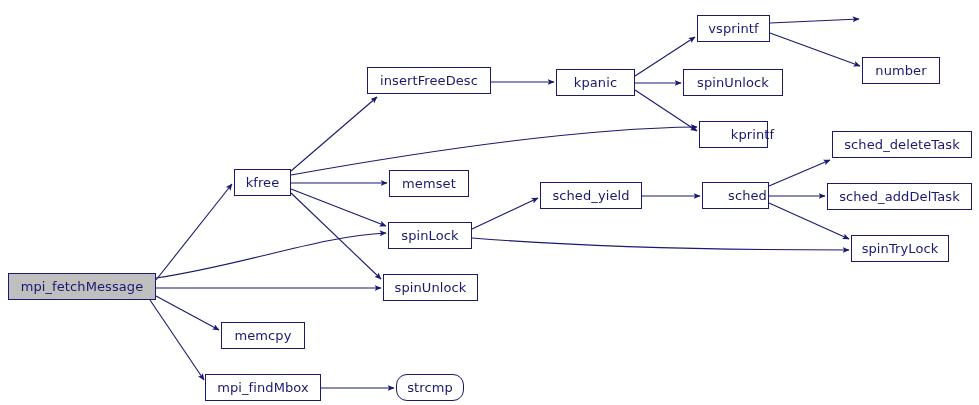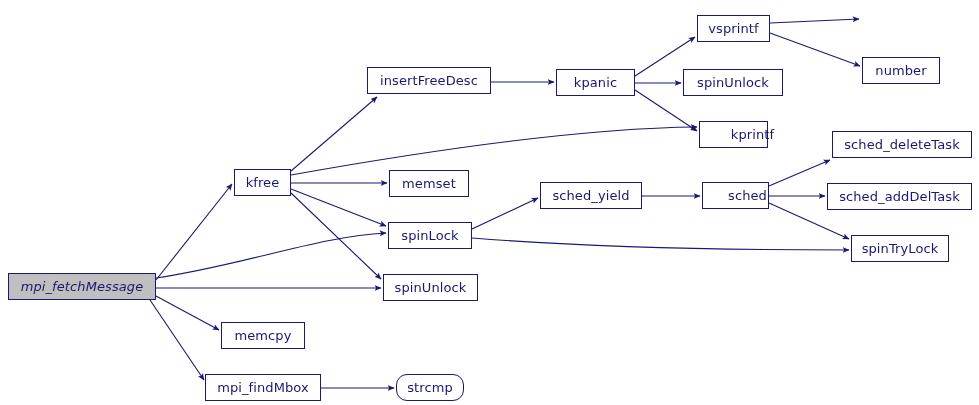--- a/index.html
+++ b/index.html
@@ -77,21 +77,21 @@
       <path d="M 770 23 L 859 19" fill="none" stroke="#191970" stroke-width="1.1" marker-end="url(#arrowhead)"></path>
       <path d="M 770 33 L 860 66" fill="none" stroke="#191970" stroke-width="1.1" marker-end="url(#arrowhead)"></path>
       <path d="M 472 229 L 538 198" fill="none" stroke="#191970" stroke-width="1.1" marker-end="url(#arrowhead)"></path>
       <path d="M 472 238 C 600 248 740 250 849 250" fill="none" stroke="#191970" stroke-width="1.1" marker-end="url(#arrowhead)"></path>
       <path d="M 642 196 L 700 196" fill="none" stroke="#191970" stroke-width="1.1" marker-end="url(#arrowhead)"></path>
       <path d="M 769 186 L 830 160" fill="none" stroke="#191970" stroke-width="1.1" marker-end="url(#arrowhead)"></path>
       <path d="M 769 196 L 825 196" fill="none" stroke="#191970" stroke-width="1.1" marker-end="url(#arrowhead)"></path>
       <path d="M 769 203 L 849 239" fill="none" stroke="#191970" stroke-width="1.1" marker-end="url(#arrowhead)"></path>
       <path d="M 321 388 L 394 388" fill="none" stroke="#191970" stroke-width="1.1" marker-end="url(#arrowhead)"></path>
     </svg>
-<div class="gnode highlight" style="left: 8px; top: 273px; width: 148px; height: 27px; border-color: rgb(25, 25, 112); color: rgb(25, 25, 112); background: rgb(191, 191, 191); font-style: italic;">
+<div class="gnode highlight" style="left: 8px; top: 273px; width: 148px; height: 27px; border-color: rgb(25, 25, 112); color: rgb(25, 25, 112); background: rgb(191, 191, 191);">
       <span class="nlabel">mpi_fetchMessage</span>
     </div>
     <div class="gnode" style="left: 234px; top: 169px; width: 57px; height: 27px; border-color: rgb(25, 25, 112); color: rgb(25, 25, 112); background: rgb(255, 255, 255);">
       <span class="nlabel">kfree</span>
     </div>
     <div class="gnode" style="left: 221px; top: 322px; width: 84px; height: 27px; border-color: rgb(25, 25, 112); color: rgb(25, 25, 112); background: rgb(255, 255, 255);">
       <span class="nlabel">memcpy</span>
     </div>
     <div class="gnode" style="left: 205px; top: 374px; width: 116px; height: 27px; border-color: rgb(25, 25, 112); color: rgb(25, 25, 112); background: rgb(255, 255, 255);">
       <span class="nlabel">mpi_findMbox</span>

